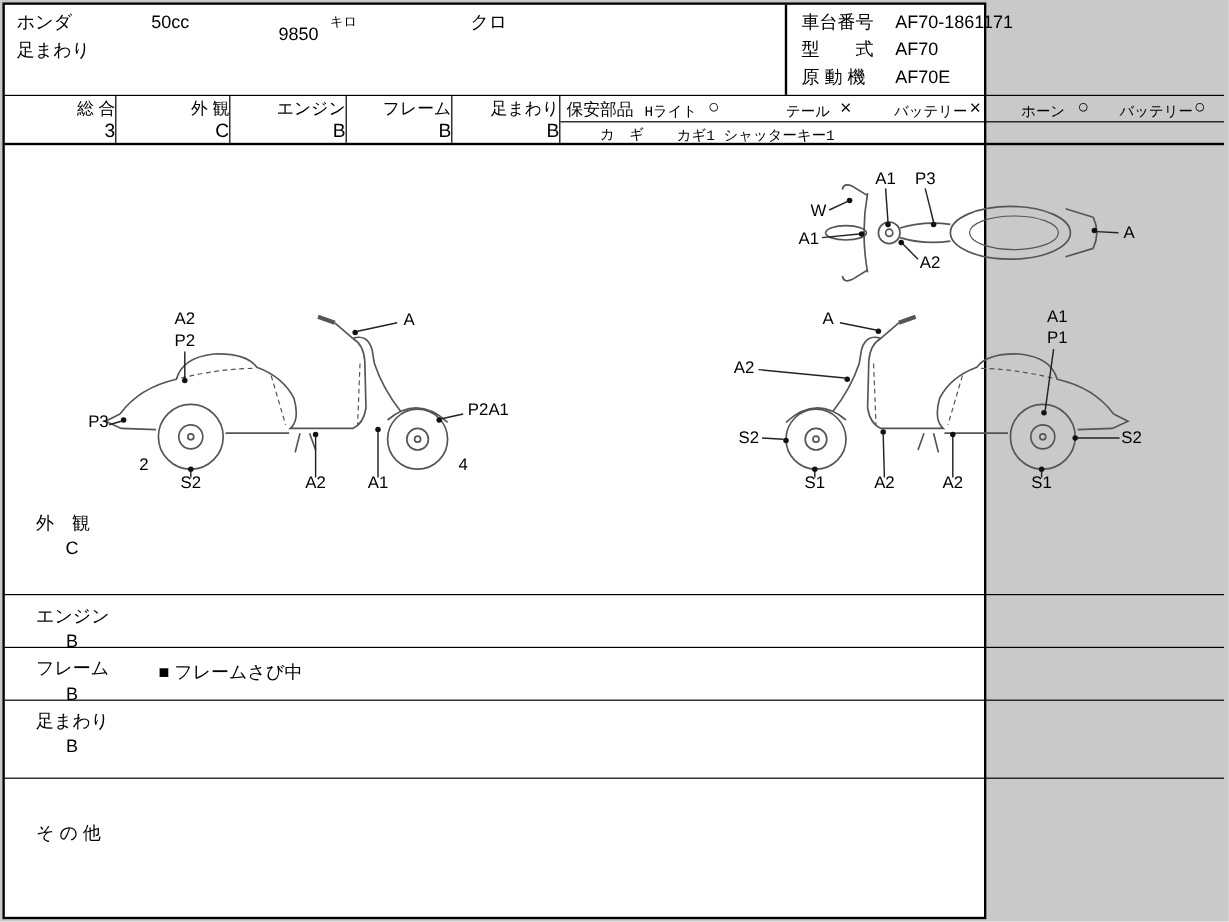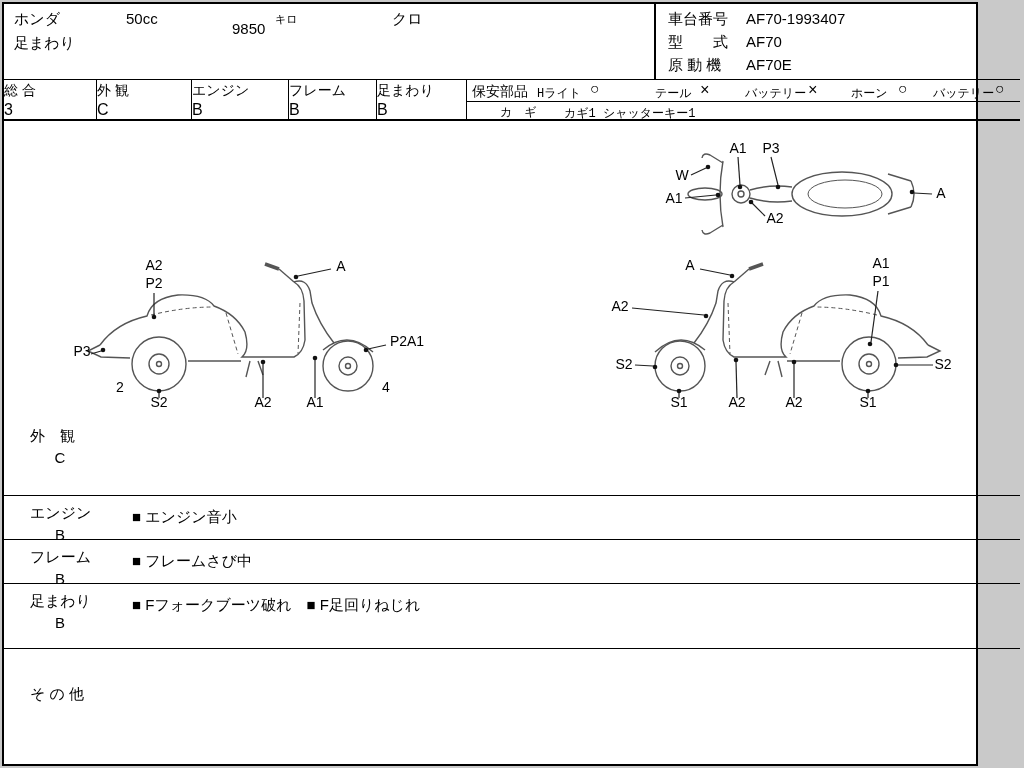--- a/index.html
+++ b/index.html
@@ -1,32 +1,32 @@
 <!DOCTYPE html>
 <html><head>
 <meta charset="utf-8">
 <style>
   html,body{margin:0;padding:0;}
   body{
     position:relative;width:1024px;height:768px;background:#c9c9c9;
     font-family:"Liberation Sans","DejaVu Sans",sans-serif;color:#000;
     overflow:hidden;
   }
-  .sheet{position:absolute;left:2px;top:2px;width:976px;height:764px;
+  .sheet{position:absolute;left:2px;top:2px;width:820px;height:764px;
     background:#fff;border:2px solid #000;box-sizing:border-box;padding-left:16px;}
   .t{position:absolute;font-size:15px;white-space:nowrap;line-height:1.2;}
   .sm{font-size:11px;}
   
   .hdr{position:absolute;left:0;top:0;width:1016px;height:75px;}
   .vline{position:absolute;background:#000;}
   
   .ratings{position:absolute;left:0;top:75px;width:1016px;height:42px;
     border-top:1.5px solid #000;border-bottom:2px solid #000;box-sizing:border-box;}
   .rcell{position:absolute;top:0;height:100%;border-right:1.5px solid #000;
-    box-sizing:border-box;text-align:left;}
+    box-sizing:border-box;text-align:right;}
   .rlabel{font-size:14px;margin-top:2px;}
   .rvalue{font-size:16px;margin-top:1px;}
   .safety{position:absolute;left:463px;top:0;right:0;bottom:0;font-family:Liberation Mono, monospace;}
   .sp{position:absolute;font-size:12px;white-space:nowrap;}
   .sp-title{font-size:14px;}
   .sp-mark{font-size:16px;line-height:1;}
   .sp-div{position:absolute;top:21px;left:0;width:100%;height:1px;background:#000;}
   
   .diagram{position:absolute;left:0;top:117px;width:1016px;height:298px;}
   
@@ -47,21 +47,21 @@
     <span class="t" style="left:10px;top:6px">ホンダ</span>
     <span class="t" style="left:122px;top:6px">50cc</span>
     <span class="t" style="left:228px;top:16px">9850</span>
     <span class="t sm" style="left:271px;top:9px">キロ</span>
     <span class="t" style="left:388px;top:6px">クロ</span>
     <span class="t" style="left:10px;top:30px">足まわり</span>
 
     <div class="vline" style="left:650px;top:0;width:1.5px;height:75px"></div>
 
     <span class="t" style="left:664px;top:6px">車台番号</span>
-    <span class="t" style="left:742px;top:6px">AF70-1993407</span>
+    <span class="t" style="left:742px;top:6px">AF70-1861171</span>
     <span class="t" style="left:664px;top:29px">型　　式</span>
     <span class="t" style="left:742px;top:29px">AF70</span>
     <span class="t" style="left:664px;top:52px">原 動 機</span>
     <span class="t" style="left:742px;top:52px">AF70E</span>
   </div>
 
   <div class="ratings">
     <div class="rcell" style="left:0;width:93px">
       <div class="rlabel">総 合</div>
       <div class="rvalue">3</div>
@@ -238,31 +238,29 @@
   </svg>
 
   <div class="notes">
     <div class="nrow" style="height:77px">
       <span class="nlabel">外　観</span>
       <span class="ngrade">C</span>
     </div>
     <div class="nrow" style="height:44px">
       <span class="nlabel">エンジン</span>
       <span class="ngrade">B</span>
-      <div class="ntext">■ エンジン音小</div>
     </div>
     <div class="nrow" style="height:44px">
       <span class="nlabel">フレーム</span>
       <span class="ngrade">B</span>
       <div class="ntext">■ フレームさび中</div>
     </div>
     <div class="nrow" style="height:65px">
       <span class="nlabel">足まわり</span>
       <span class="ngrade">B</span>
-      <div class="ntext">■ Fフォークブーツ破れ　■ F足回りねじれ</div>
     </div>
     <div class="nrow last" style="height:115px">
       <span class="nlabel">そ の 他</span>
       <span class="ngrade"></span>
       <div class="ntext"></div>
     </div>
   </div>
 
 </div>
 

